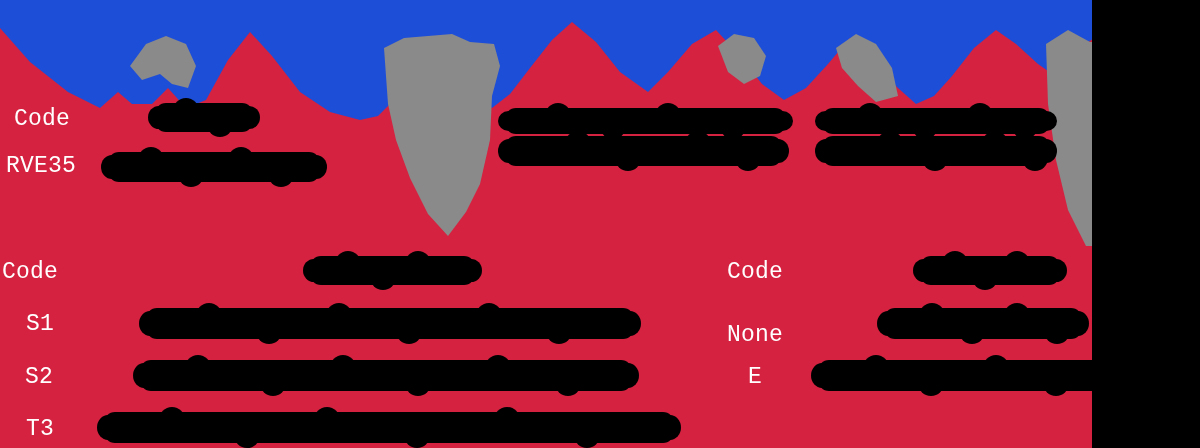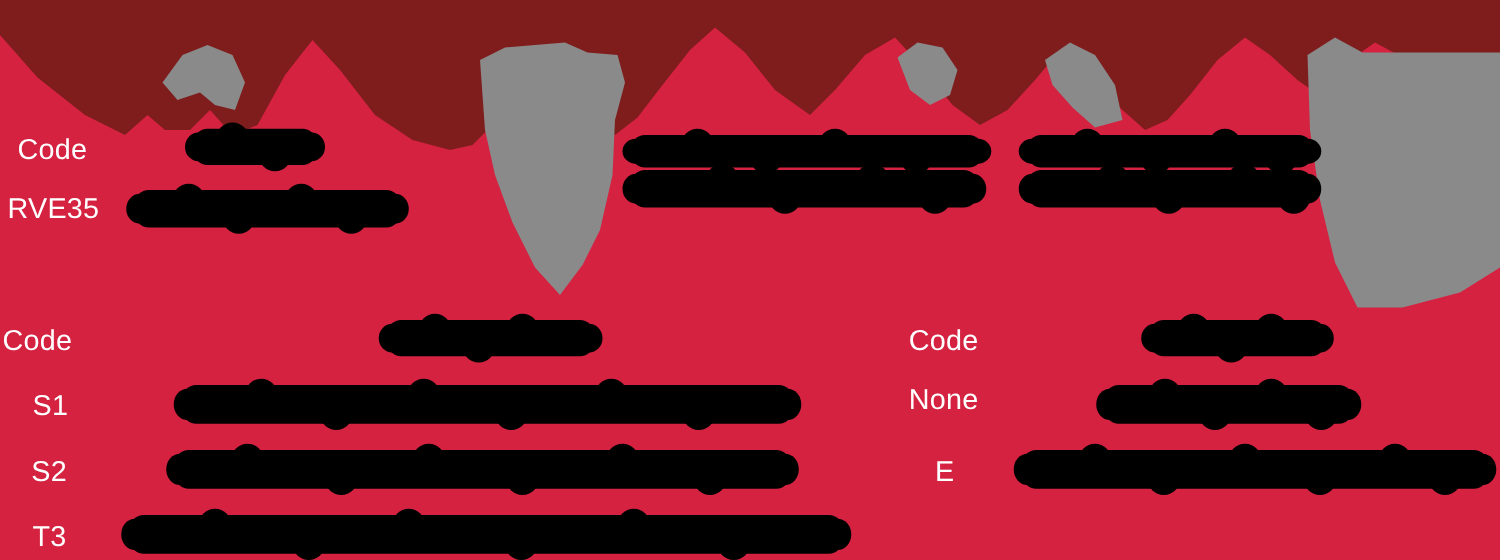--- a/index.html
+++ b/index.html
@@ -2,25 +2,25 @@
 <html><head>
 <meta charset="utf-8">
 <style>
   html, body {
     margin: 0;
     padding: 0;
     background: #000000;
   }
   #screen {
     position: relative;
-    width: 1200px;
+    width: 1092px;
     height: 448px;
-    background: #7f1d1d;
+    background: #1d4ed8;
     overflow: hidden;
-    font-family: Liberation Sans, sans-serif;
+    font-family: Liberation Mono, monospace;
   }
 
   
   .layer {
     position: absolute;
     left: 0;
     top: 0;
     width: 1200px;
     height: 448px;
     pointer-events: none;
@@ -167,21 +167,21 @@
         <span class="lump" style="left:210px;"></span>
       <span class="lump" style="left:390px;"></span>
       <span class="lump low" style="left:130px;"></span>
         <span class="lump low" style="left:300px;"></span>
       <span class="lump low" style="left:470px;"></span>
     </div>
   </div>
 
   <div>
     <span class="field-label" style="left:727px; top:261px;">Code</span>
-    <span class="field-label" style="left:727px; top:308px;">None</span>
+    <span class="field-label" style="left:727px; top:324px;">None</span>
     <span class="field-label" style="left:748px; top:366px;">E</span>
 
     <div class="redaction" style="left:920px; top:256px; width:140px; height:29px;">
       <span class="lump" style="left:22px;"></span>
         <span class="lump" style="left:84px;"></span>
       <span class="lump low" style="left:52px;"></span>
     </div>
     <div class="redaction" style="left:884px; top:308px; width:198px; height:31px;">
       <span class="lump" style="left:35px;"></span>
         <span class="lump" style="left:120px;"></span>

